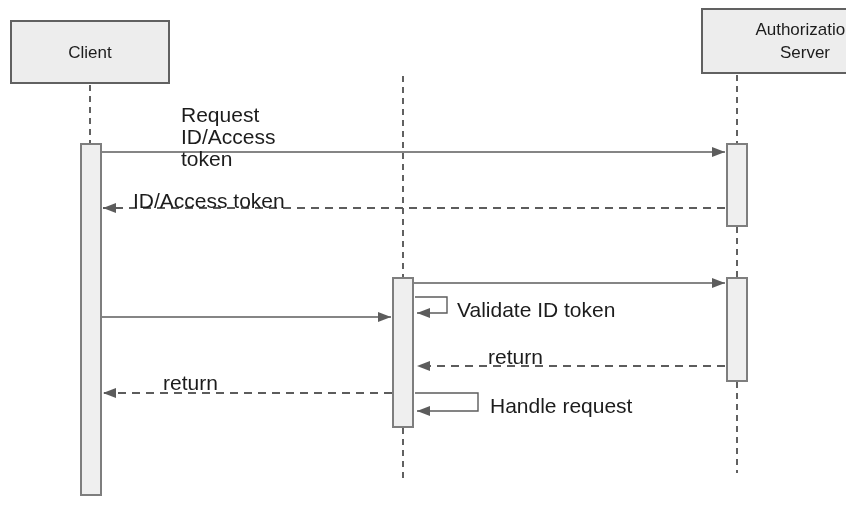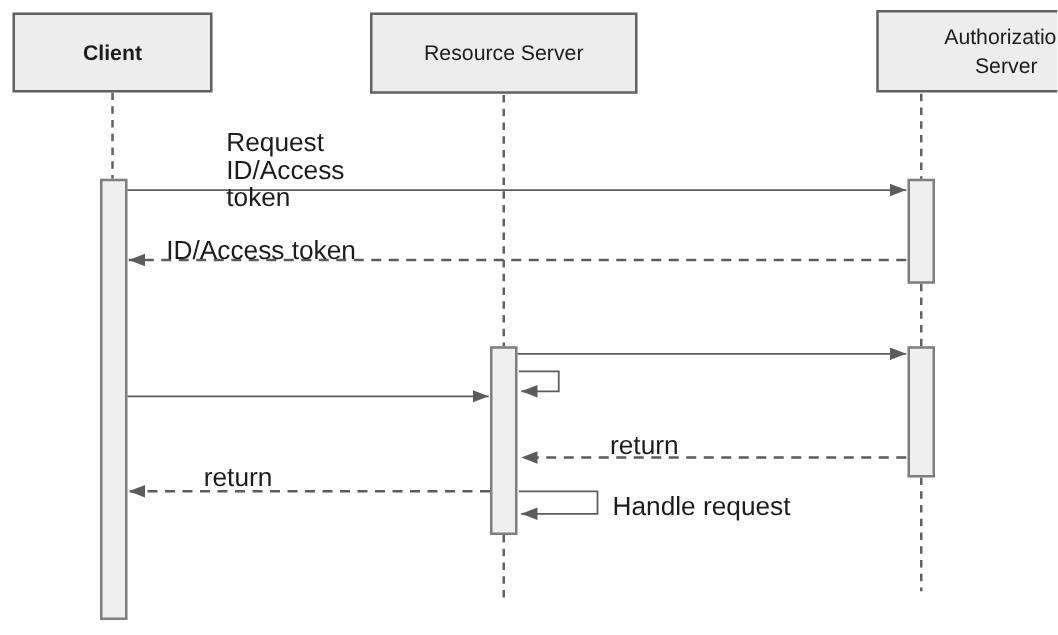--- a/index.html
+++ b/index.html
@@ -64,25 +64,22 @@
     <g stroke="#616161" stroke-width="2" stroke-dasharray="6 5" fill="none">
       <line x1="90" y1="74" x2="90" y2="143"></line>
       <line x1="403" y1="76" x2="403" y2="277"></line>
       <line x1="403" y1="428" x2="403" y2="480"></line>
       <line x1="737" y1="75" x2="737" y2="144"></line>
       <line x1="737" y1="227" x2="737" y2="277"></line>
       <line x1="737" y1="382" x2="737" y2="473"></line>
     </g>
   </svg>
 
-  <div class="actor-box" id="actor-client" style="left:10px; top:10px; width:160px; height:64px;font-weight:bold;">
+  <div class="actor-box" id="actor-client" style="left:10px; top:20px; width:160px; height:64px;">
     <span class="actor-label">Client</span>
-  </div>
-  <div class="actor-box" id="actor-resource" style="left:296px; top:10px; width:214px; height:65px;">
-    <span class="actor-label">Resource Server</span>
   </div>
   <div class="actor-box" id="actor-auth" style="left:673px; top:8px; width:208px; height:66px;margin-left:28px;">
     <span class="actor-label">Authorization Server</span>
   </div>
 
   <div class="activation" style="left:80px;  top:143px; height:353px;"></div>
   <div class="activation" style="left:392px; top:277px; height:151px;"></div>
   <div class="activation" style="left:726px; top:143px; height:84px;"></div>
   <div class="activation" style="left:726px; top:277px; height:105px;"></div>
 
@@ -107,17 +104,18 @@
       <line x1="725" y1="366" x2="417" y2="366" stroke-width="2" stroke-dasharray="8 6" marker-end="url(#ah)"></line>
 
       <line x1="392" y1="393" x2="103" y2="393" stroke-width="2" stroke-dasharray="8 6" marker-end="url(#ah)"></line>
 
       <path d="M415,393 H478 V411 H417" stroke-width="1.4" marker-end="url(#ah)"></path>
     </g>
   </svg>
 
   <div class="msg-label" style="left:181px; top:104px; width:150px;">Request ID/Access token</div>
   <div class="msg-label" style="left:133px; top:190px;">ID/Access token</div>
+  <div class="msg-label" style="left:457px; top:299px;">Validate ID token</div>
   <div class="msg-label" style="left:488px; top:346px;">return</div>
   <div class="msg-label" style="left:163px; top:372px;">return</div>
   <div class="msg-label" style="left:490px; top:395px;">Handle request</div>
 
 </div>
 
 </body></html>

